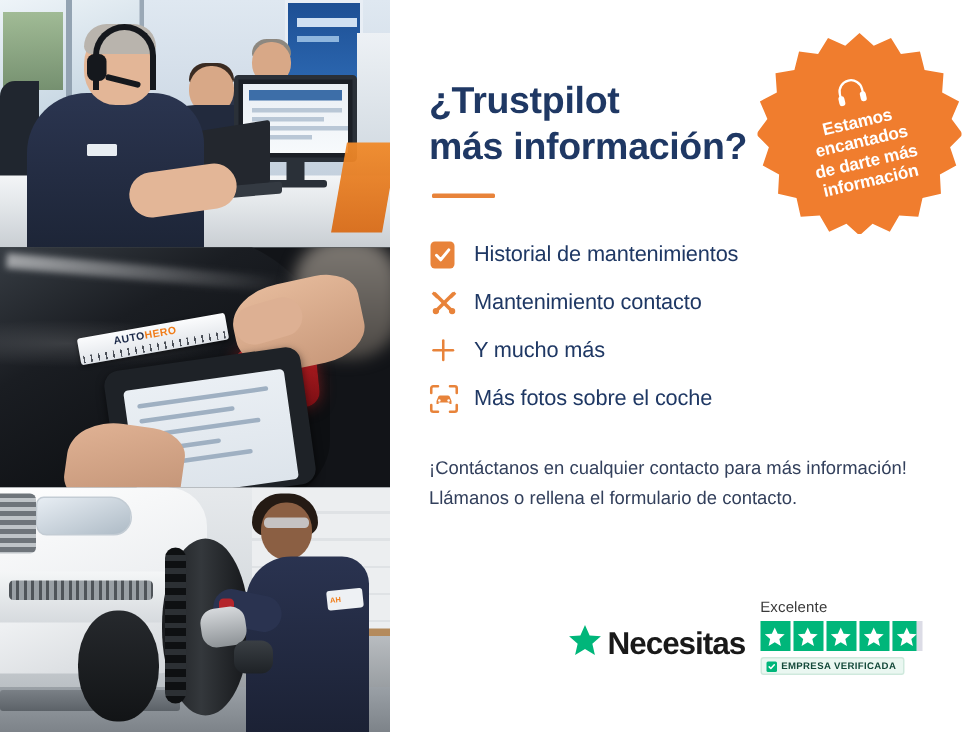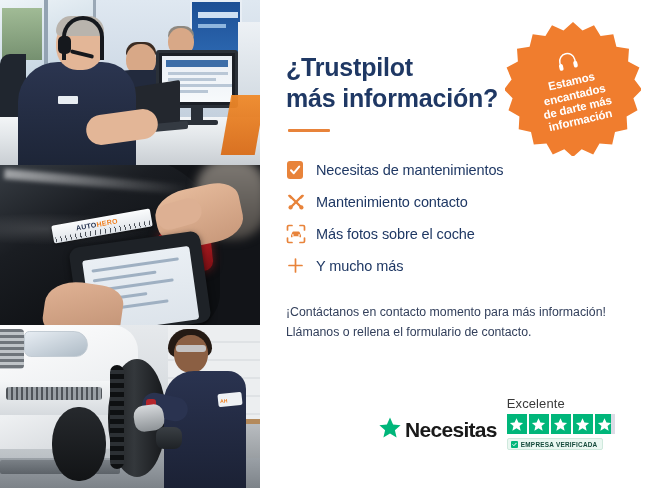--- a/index.html
+++ b/index.html
@@ -449,21 +449,21 @@
     padding-bottom: 6px;
   }
   .tp-logo-text {
     font-size: 21px;
     font-weight: bold;
     color: #191919;
     letter-spacing: -.7px;
   }
   .tp-right { display: flex; flex-direction: column; align-items: flex-start; }
   .tp-excelente {
-    font-size: 13px;
+    font-size: 10px;
     color: #3a3a3a;
     margin-bottom: 3px;
     letter-spacing: .1px;
   }
   .tp-stars { display: flex; gap: 2px; }
   .tp-star {
     width: 20px; height: 20px;
     background: #00b67a;
     display: flex; align-items: center; justify-content: center;
     position: relative;
@@ -646,73 +646,73 @@
 
     <ul class="features">
 
       <li class="feature">
         <span class="feature-icon">
           <svg width="18" height="20" viewBox="0 0 18 20">
             <rect x="1" y="1" width="16" height="18" rx="3" fill="#E8833A"></rect>
             <path d="M5 10.2 L7.8 13.2 L13.2 6.6" stroke="#ffffff" stroke-width="2" fill="none" stroke-linecap="round" stroke-linejoin="round"></path>
           </svg>
         </span>
-        <span class="feature-label">Necesitas de mantenimientos</span>
+        <span class="feature-label">Historial de mantenimientos</span>
       </li>
 
       <li class="feature">
         <span class="feature-icon">
           <svg width="20" height="20" viewBox="0 0 20 20">
             <g stroke="#E8833A" stroke-width="2.4" stroke-linecap="round">
               <line x1="4" y1="4" x2="16" y2="16"></line>
               <line x1="16" y1="4" x2="4" y2="16"></line>
             </g>
             <path d="M3.2 2.4 L6.4 5.6 L5 7 L1.8 3.8 Z" fill="#E8833A"></path>
             <path d="M16.8 2.4 L13.6 5.6 L15 7 L18.2 3.8 Z" fill="#E8833A"></path>
             <circle cx="4.6" cy="15.4" r="2.1" fill="#E8833A"></circle>
             <circle cx="15.4" cy="15.4" r="2.1" fill="#E8833A"></circle>
           </svg>
         </span>
         <span class="feature-label">Mantenimiento contacto</span>
       </li>
 
+
+      <li class="feature">
+        <span class="feature-icon">
+          <svg width="19" height="19" viewBox="0 0 19 19">
+            <g stroke="#E8833A" stroke-width="1.7" stroke-linecap="round">
+              <line x1="9.5" y1="3" x2="9.5" y2="16"></line>
+              <line x1="3" y1="9.5" x2="16" y2="9.5"></line>
+            </g>
+          </svg>
+        </span>
+        <span class="feature-label">Y mucho más</span>
+      </li>
 
       <li class="feature">
         <span class="feature-icon">
           <svg width="20" height="20" viewBox="0 0 20 20">
             <g stroke="#E8833A" stroke-width="1.7" fill="none" stroke-linecap="round">
               <path d="M1.5 6 V2.8 A1.3 1.3 0 0 1 2.8 1.5 H6"></path>
               <path d="M14 1.5 H17.2 A1.3 1.3 0 0 1 18.5 2.8 V6"></path>
               <path d="M18.5 14 V17.2 A1.3 1.3 0 0 1 17.2 18.5 H14"></path>
               <path d="M6 18.5 H2.8 A1.3 1.3 0 0 1 1.5 17.2 V14"></path>
             </g>
             <path d="M5 11.4 L6.2 8.4 A1.4 1.4 0 0 1 7.5 7.6 H12.5 A1.4 1.4 0 0 1 13.8 8.4 L15 11.4 V13.3 H13.6 V12.3 H6.4 V13.3 H5 Z" fill="#E8833A"></path>
             <circle cx="6.9" cy="11" r="0.85" fill="#ffffff"></circle>
             <circle cx="13.1" cy="11" r="0.85" fill="#ffffff"></circle>
           </svg>
         </span>
         <span class="feature-label">Más fotos sobre el coche</span>
       </li>
 
-      <li class="feature">
-        <span class="feature-icon">
-          <svg width="19" height="19" viewBox="0 0 19 19">
-            <g stroke="#E8833A" stroke-width="1.7" stroke-linecap="round">
-              <line x1="9.5" y1="3" x2="9.5" y2="16"></line>
-              <line x1="3" y1="9.5" x2="16" y2="9.5"></line>
-            </g>
-          </svg>
-        </span>
-        <span class="feature-label">Y mucho más</span>
-      </li>
-
     </ul>
 
     <p class="para">
-      <span>¡Contáctanos en contacto momento para más información!</span>
+      <span>¡Contáctanos en cualquier contacto para más información!</span>
       <span>Llámanos o rellena el formulario de contacto.</span>
     </p>
 
     <div class="trust">
       <div class="tp-logo">
         <span>
           <svg width="24" height="24" viewBox="0 0 24 24">
             <path d="M12 1.6 L15.1 8.6 L22.6 9.2 L16.9 14.2 L18.6 21.6 L12 17.6 L5.4 21.6 L7.1 14.2 L1.4 9.2 L8.9 8.6 Z" fill="#00B67A"></path>
           </svg>
         </span>

